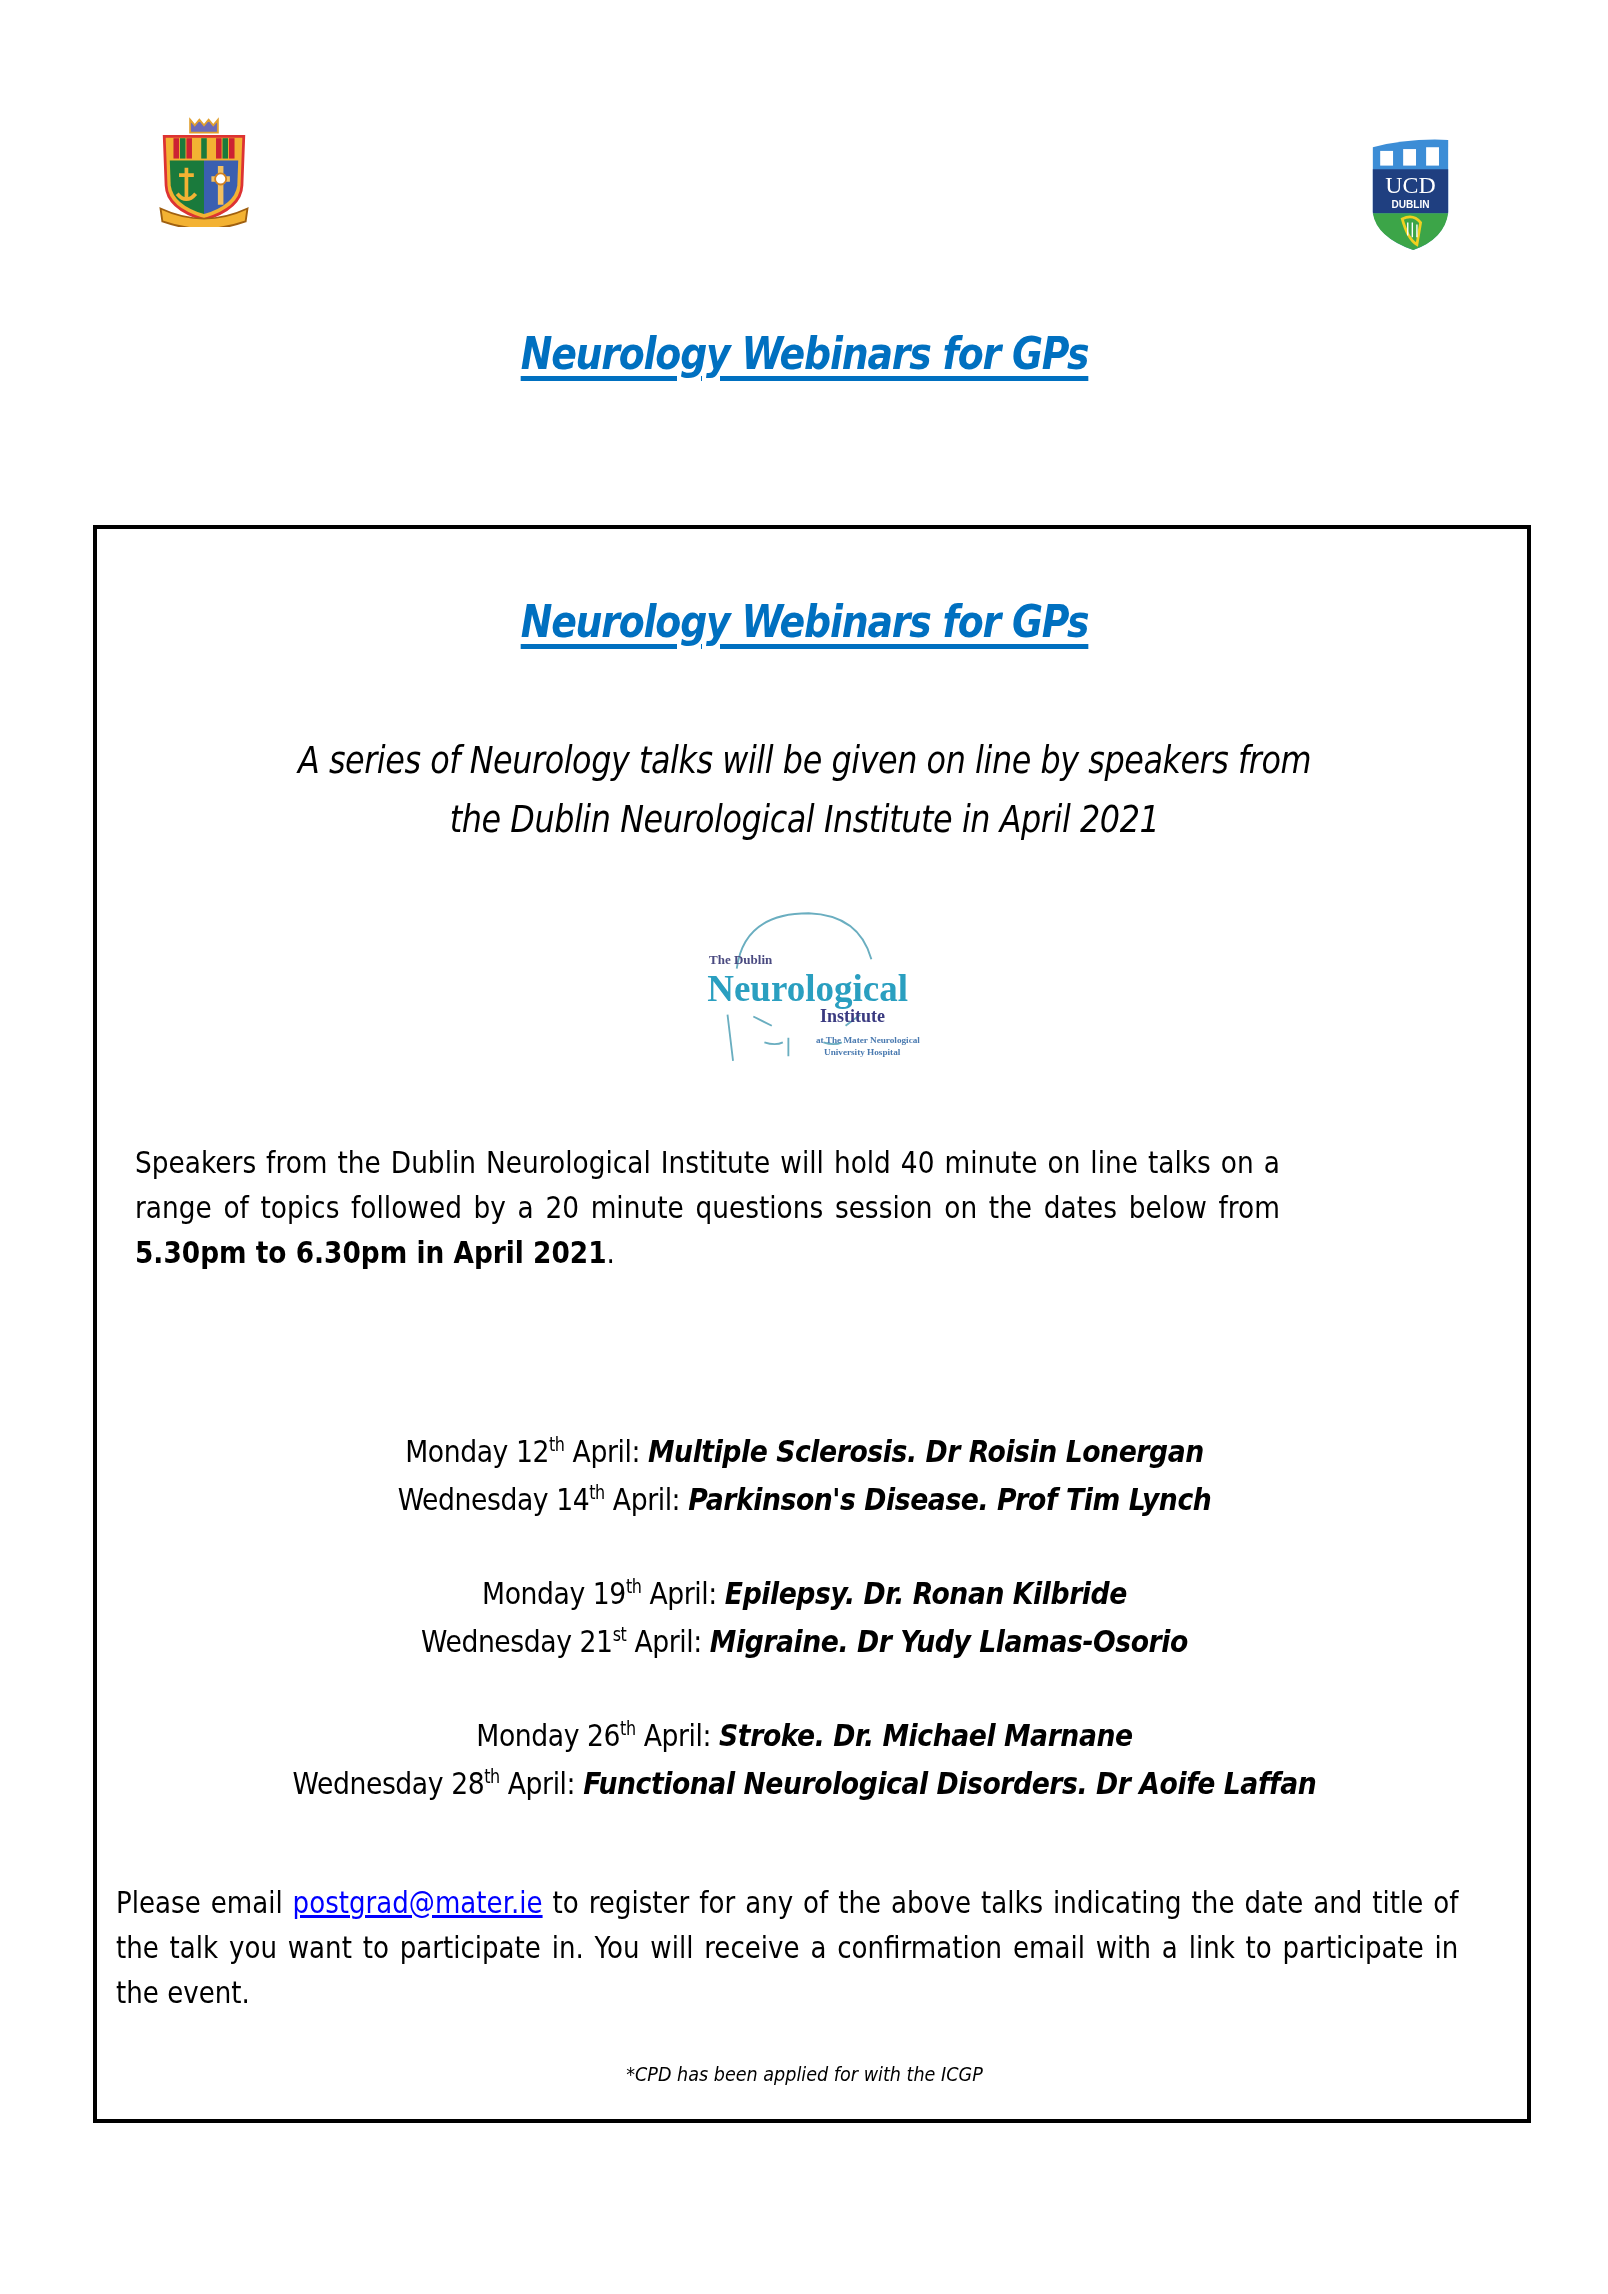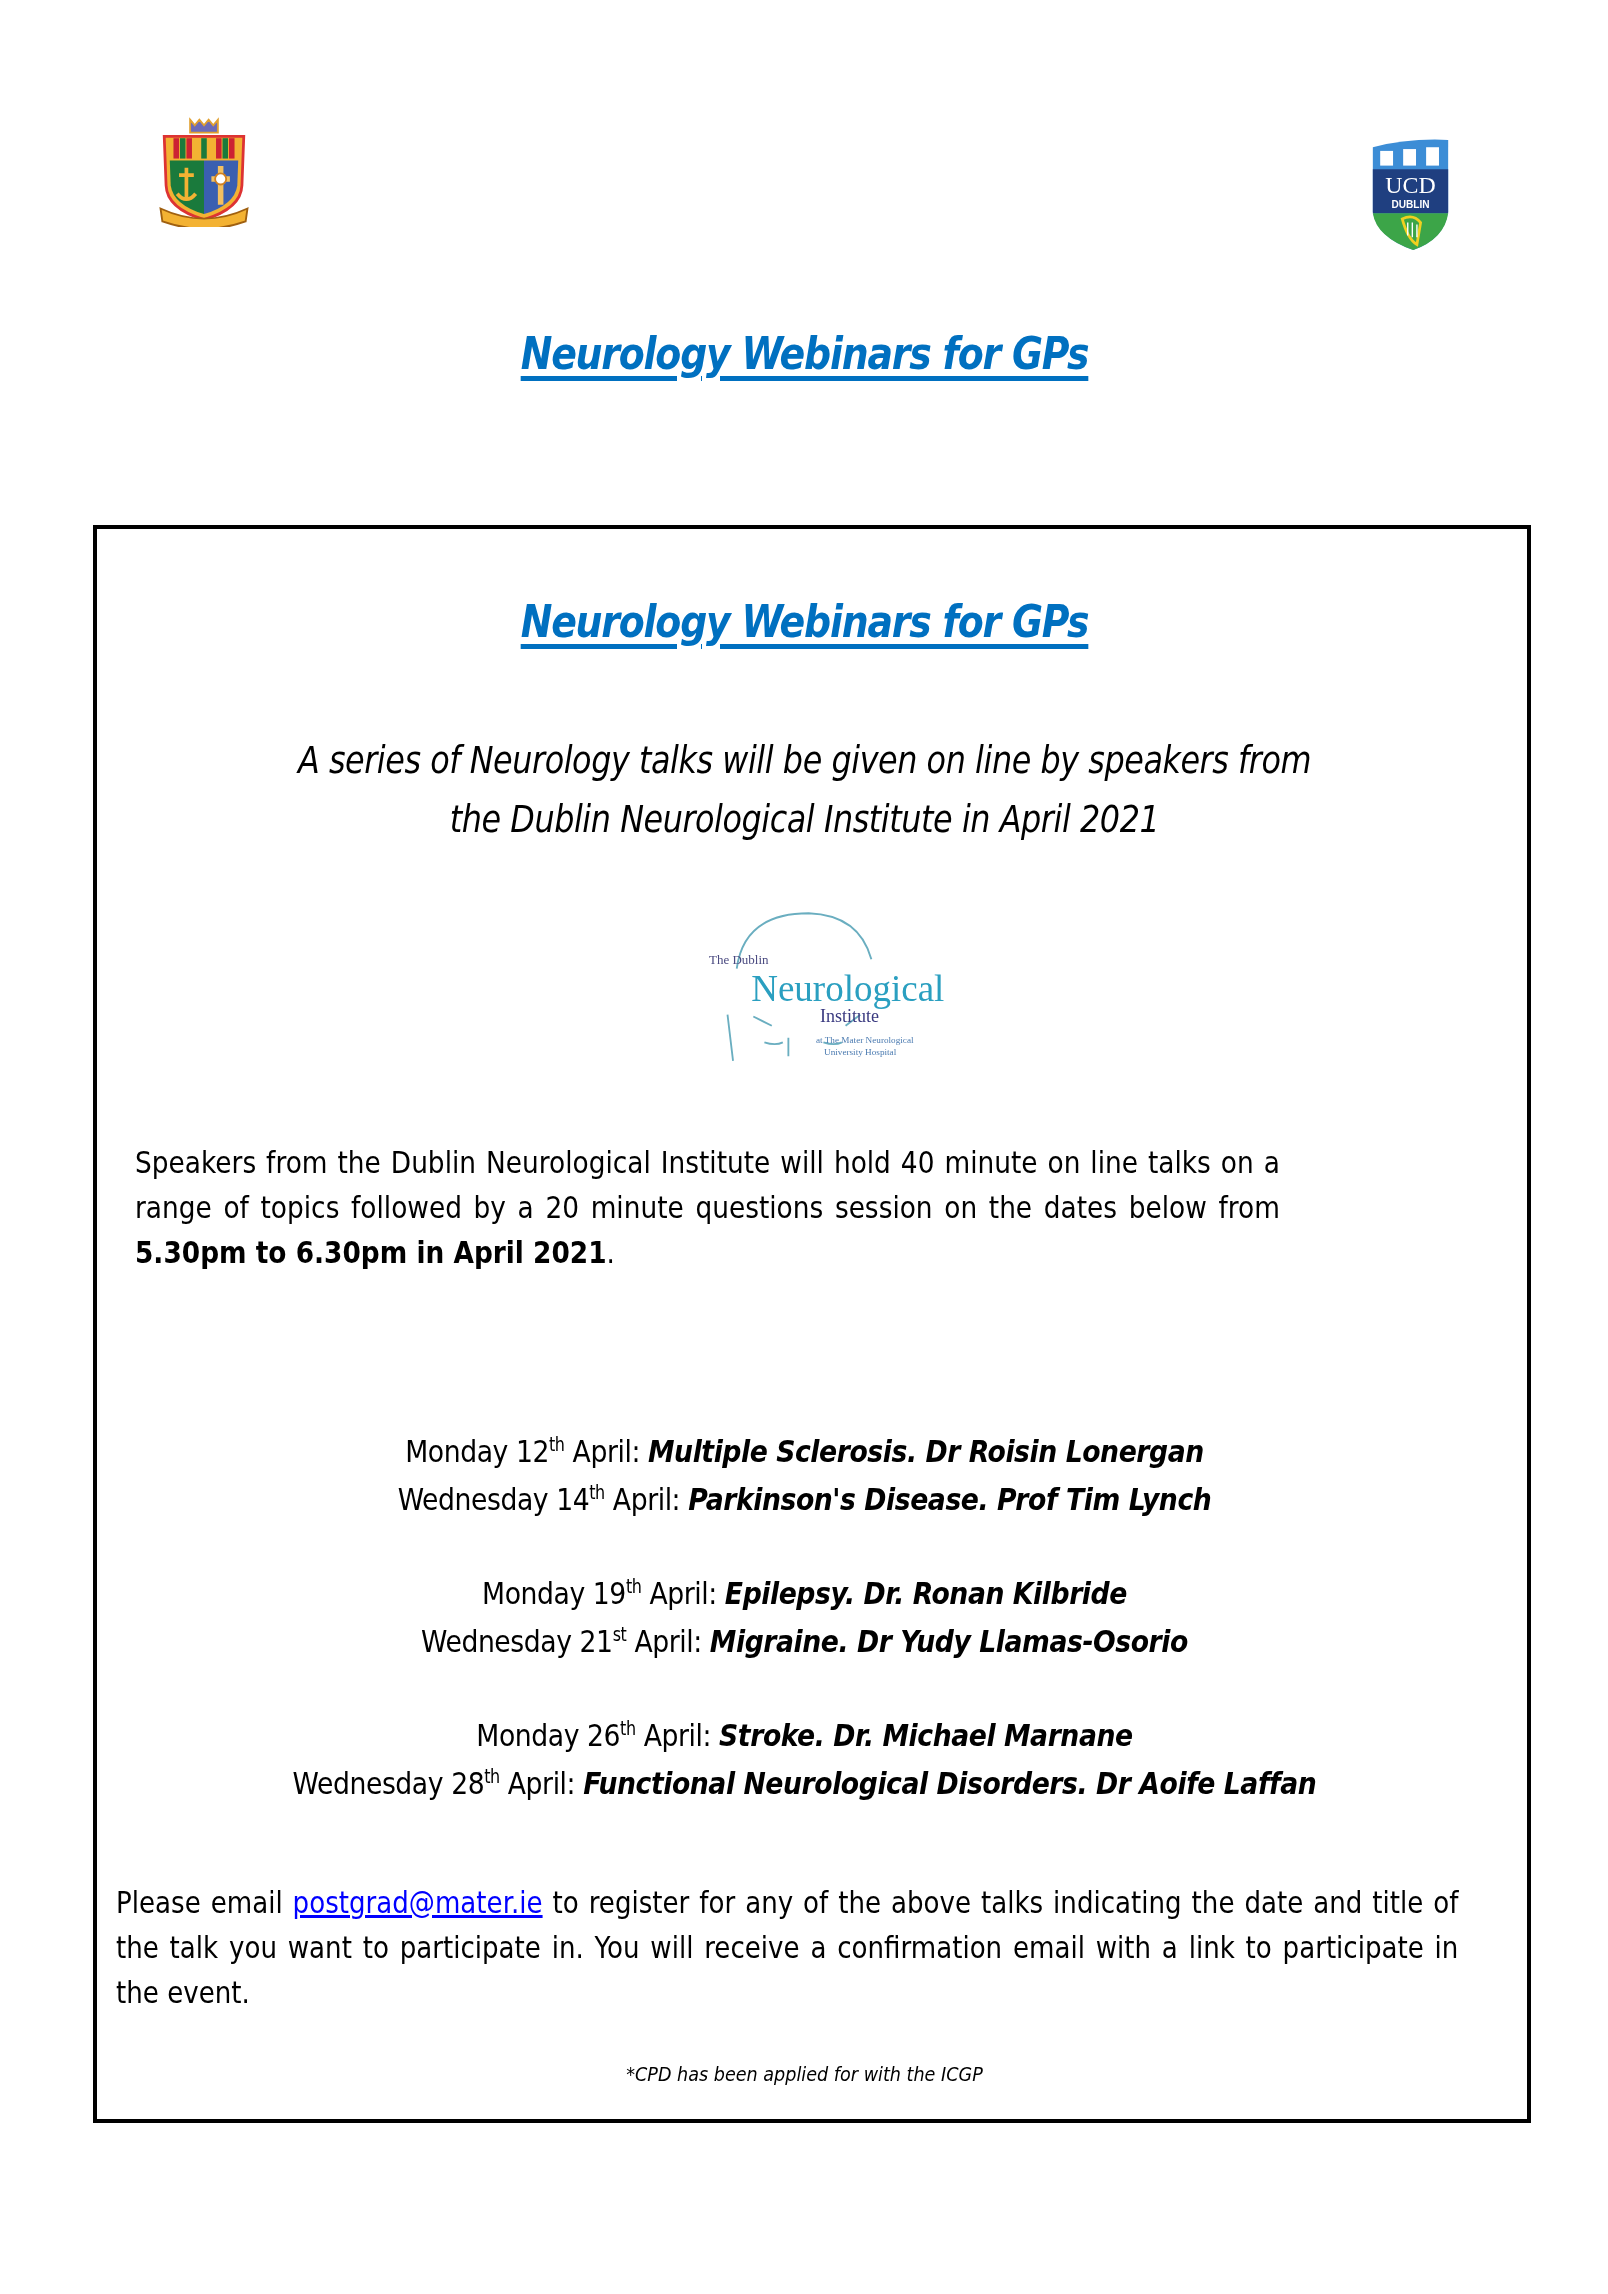--- a/index.html
+++ b/index.html
@@ -20,21 +20,21 @@
   .justify { text-align:justify; text-align-last:left; }
   .sched { left:0; width:1609px; text-align:center; font-family:"DejaVu Sans", sans-serif;
            font-size:31px; line-height:48px; transform:scaleX(0.86); letter-spacing:-0.5px; }
   .sched b { font-style:italic; }
   sup { font-size:60%; line-height:0; }
   a.email { color:#0000ff; text-decoration:underline; }
   .cpd { left:0; width:1609px; text-align:center; font-style:italic; font-size:20px;
          top:2062px; font-family:"DejaVu Sans", sans-serif; transform:scaleX(0.88); }
   .crest { left:153px; top:116px; }
   .ucd { left:1371px; top:138px; }
-  .dni { left:698px; top:904px; }
+  .dni { left:698px; top:904px;font-weight:bold; }
 </style>
 </head>
 <body>
 
 <div class="abs crest">
   <svg width="102" height="111" viewBox="0 0 110 120">
     <path d="M40 4 l5 6 l5 -6 l5 6 l5 -6 l5 6 l5 -6 v14 h-30z" fill="#6b6bb8" stroke="#e0a030" stroke-width="2"></path>
     <path d="M12 22 L98 22 L96 75 Q95 100 55 112 Q15 100 14 75 Z" fill="#f3b233" stroke="#d33" stroke-width="3"></path>
     <g fill="#c23">
         <rect x="22" y="24" width="6" height="22"></rect>
@@ -81,21 +81,21 @@
 
 <div class="abs subtitle" style="top:735px;">A series of Neurology talks will be given on line by speakers from</div>
 <div class="abs subtitle" style="top:794px;">the Dublin Neurological Institute in April 2021</div>
 
 <div class="abs dni" style="width:249px;height:166px;">
   <svg width="249" height="166" viewBox="0 0 270 180" style="position:absolute;left:0;top:0;">
     <path d="M42 70 Q50 10 120 10 Q175 12 188 60" fill="none" stroke="#6aaec0" stroke-width="2"></path>
     <path d="M32 120 L38 170 M60 122 L80 132 M160 132 L176 120 M98 145 v20 M72 150 q12 4 20 0 M136 150 q12 4 20 0" fill="none" stroke="#6aaec0" stroke-width="2"></path>
   </svg>
   <div class="abs" style="left:11px;top:48px;font-family:'Liberation Serif',serif;font-size:13px;color:#4a4a80;">The Dublin</div>
-  <div class="abs" style="left:9.2px;top:63px;font-family:'Liberation Serif',serif;font-size:37px;color:#2a9fc0;margin-left:44px;">Neurological</div>
+  <div class="abs" style="left:9.2px;top:63px;font-family:'Liberation Serif',serif;font-size:37px;color:#2a9fc0;">Neurological</div>
   <div class="abs" style="left:122px;top:102px;font-family:'Liberation Serif',serif;font-size:18px;color:#3a3a80;">Institute</div>
   <div class="abs" style="left:118px;top:131px;font-family:'Liberation Serif',serif;font-size:9.2px;color:#4a7ab0;">at The Mater Neurological</div>
   <div class="abs" style="left:118px;top:143px;font-family:'Liberation Serif',serif;font-size:9.2px;color:#4a7ab0;margin-left:8px;">University Hospital</div>
 </div>
 
 <div class="abs para justify" style="left:135px;top:1140px;width:1301px;transform:scaleX(0.88);">
   <span>Speakers from the Dublin Neurological Institute will hold 40 minute on line talks on a range of topics followed by a 20 minute questions session on the dates below from</span>
   <b>5.30pm to 6.30pm in April 2021</b><span>.</span>
 </div>
 

